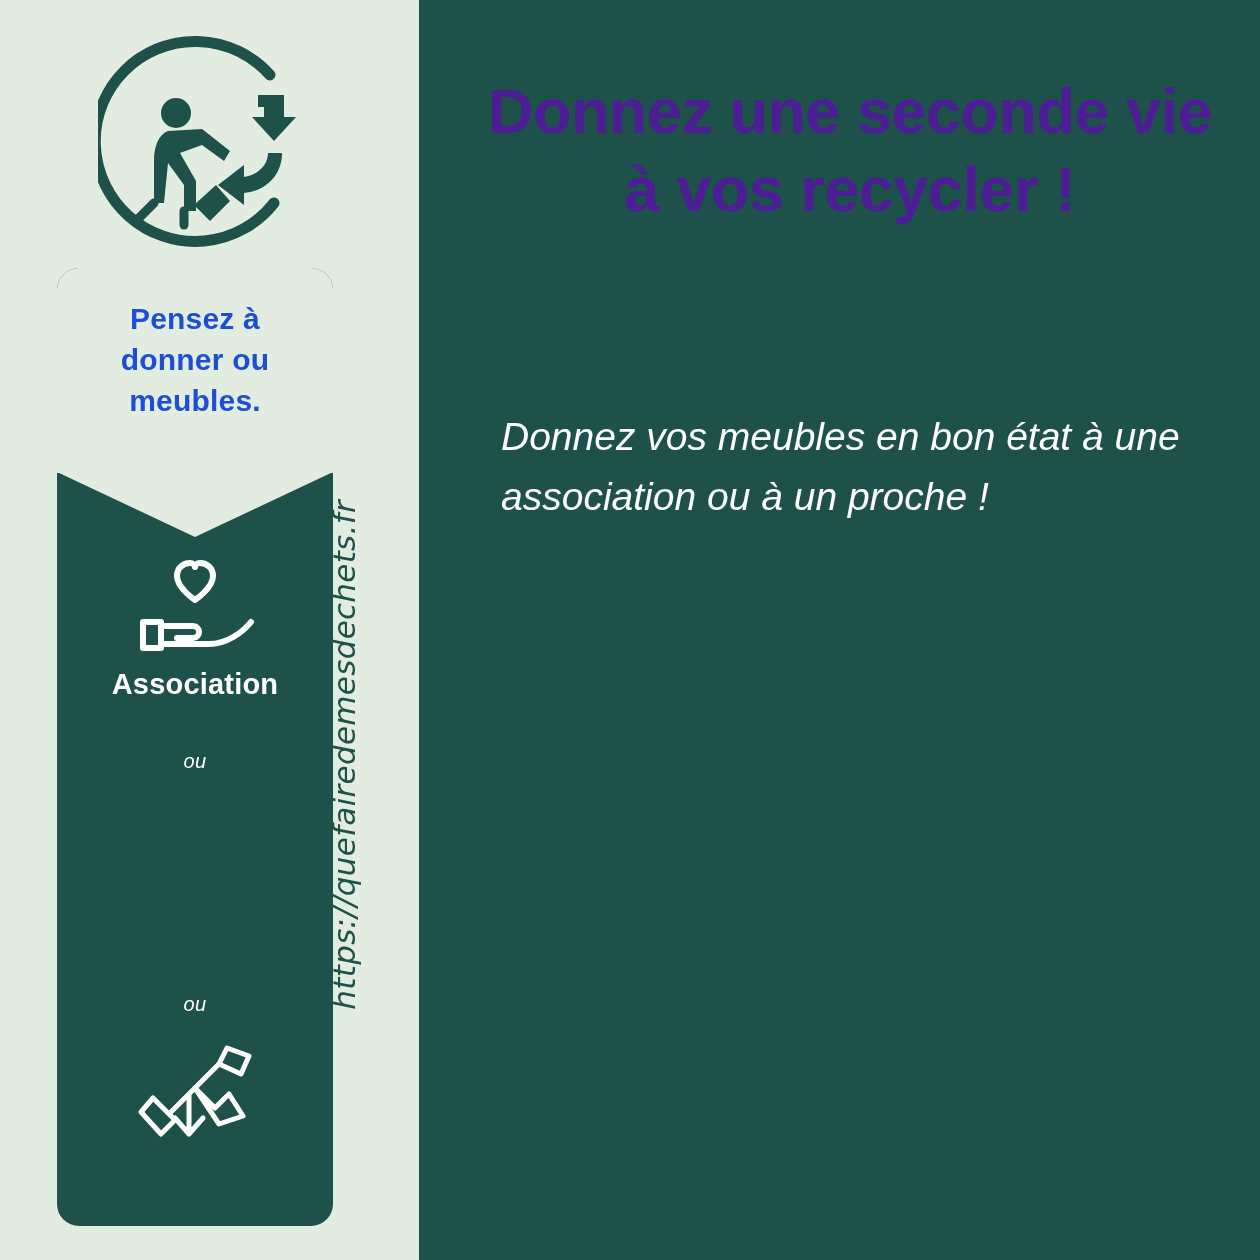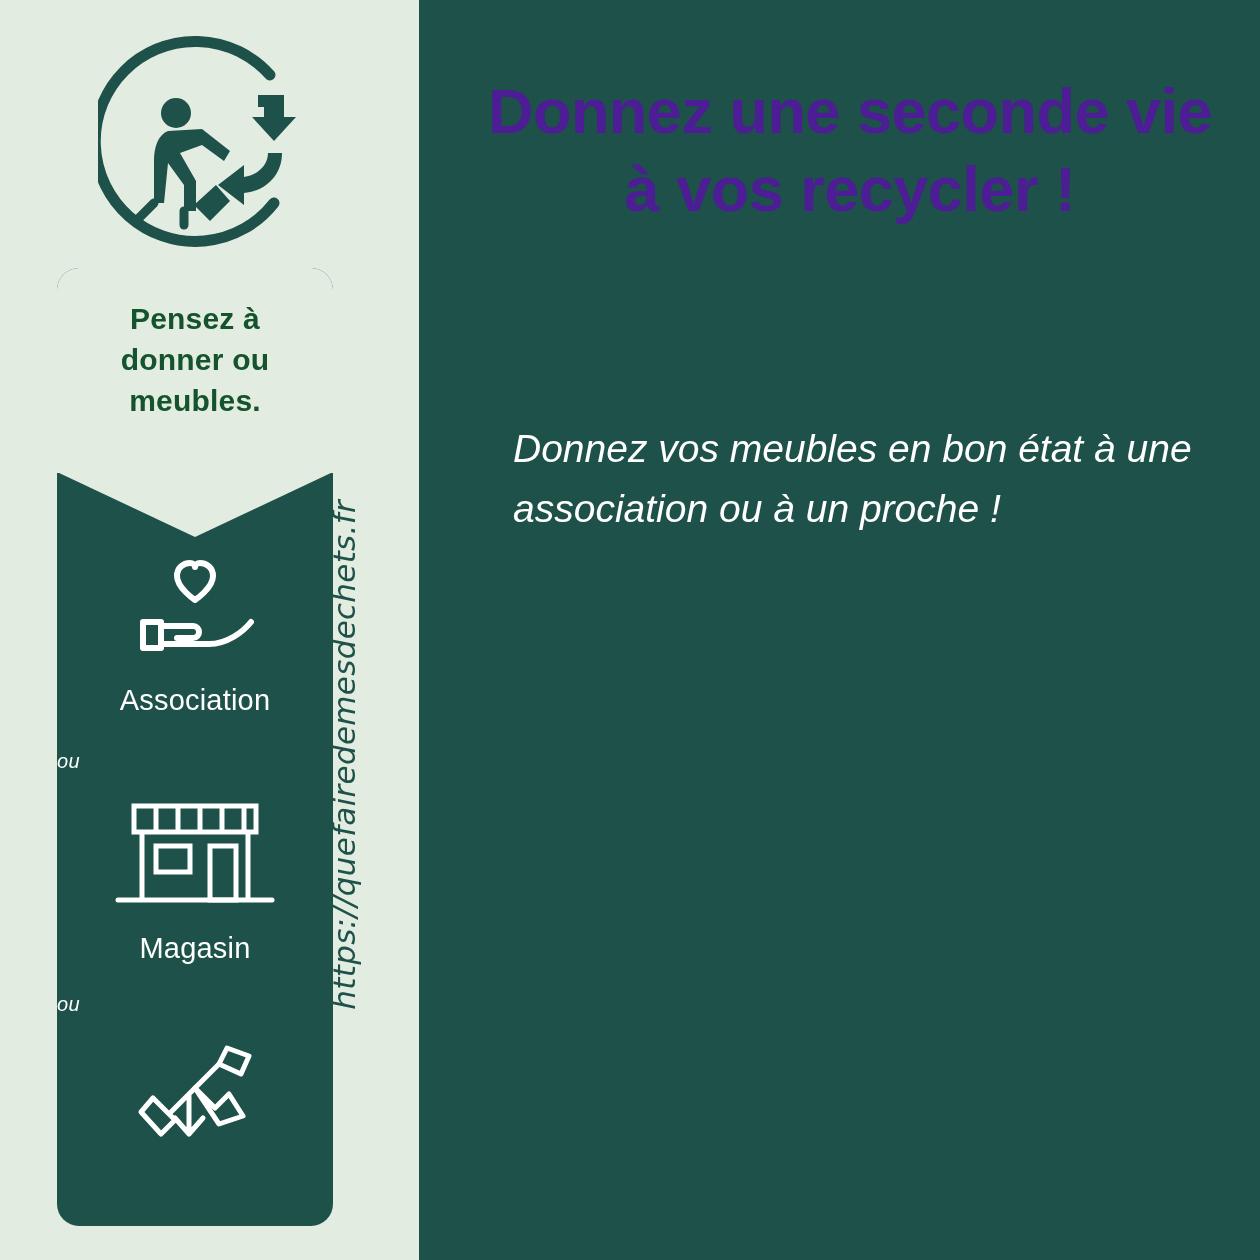--- a/index.html
+++ b/index.html
@@ -65,21 +65,21 @@
     height: 205px;
     background: #e3ece0;
     border-radius: 22px 22px 0 0;
   }
   .callout-inner {
     position: absolute;
     left: 0;
     top: 30px;
     width: 276px;
     text-align: center;
-    color: #14532d;
+    color: #1d4ed8;
     font-weight: bold;
     font-size: 30px;
     line-height: 41px;
     letter-spacing: 0.2px;
   }
   .callout-arrow {
     position: absolute;
     left: 57px;
     top: 472px;
     width: 0;
@@ -96,29 +96,30 @@
     left: 57px;
     text-align: center;
     color: #ffffff;
   }
   .step-icon {
     display: block;
     margin: 0 auto;
   }
   .step-label {
     display: block;
-    margin-top: 16px;
+    margin-top: 0;
     font-size: 29px;
-    font-weight: normal;
+    font-weight: bold;
     letter-spacing: 0.2px;
   }
   .ou {
     position: absolute;
     width: 276px;
     left: 57px;
+    text-align: center;
     color: #ffffff;
     font-size: 20px;
     font-style: italic;
     letter-spacing: 0.5px;
   }
 
   
   .url-vertical {
     position: absolute;
     left: 326px;
@@ -156,21 +157,21 @@
   .section-title {
     font-size: 40px;
     font-weight: bold;
     letter-spacing: 0.1px;
     margin: 0 0 36px 0;
   }
   .section-body {
     font-size: 39px;
     font-style: italic;
     line-height: 60px;
-    margin: 12px;
+    margin: 0;
     max-width: 700px;
   }
   #section-don { top: 407px; }
   #section-recyclage { top: 812px; }
 </style>
 </head>
 <body>
 
 <div class="poster">
 
@@ -213,33 +214,20 @@
         <path d="M12,70 L12,96 L30,96 L30,70 Z" fill="none" stroke="#ffffff" stroke-width="6" stroke-linejoin="round"></path>
         <path d="M30,74 L62,74 C70,74 70,86 62,86 L46,86" fill="none" stroke="#ffffff" stroke-width="6" stroke-linecap="round" stroke-linejoin="round"></path>
         <path d="M30,92 L78,92 C96,92 112,80 120,70" fill="none" stroke="#ffffff" stroke-width="6" stroke-linecap="round" stroke-linejoin="round"></path>
       </svg>
     </span>
     <span class="step-label">Association</span>
   </div>
 
   <div class="ou" style="top:750px;">ou</div>
 
-  <div class="step" id="step-magasin" style="top:800px;">
-    <span class="step-icon">
-      <svg width="170" height="112" viewBox="0 0 170 112" xmlns="http://www.w3.org/2000/svg">
-        <rect x="24" y="6" width="122" height="26" fill="none" stroke="#ffffff" stroke-width="5"></rect>
-        <path d="M46,6 L46,32 M68,6 L68,32 M90,6 L90,32 M112,6 L112,32 M134,6 L134,32" stroke="#ffffff" stroke-width="5"></path>
-        <path d="M32,32 L32,100 M138,32 L138,100" stroke="#ffffff" stroke-width="5"></path>
-        <rect x="46" y="46" width="34" height="26" fill="none" stroke="#ffffff" stroke-width="5"></rect>
-        <rect x="100" y="46" width="26" height="54" fill="none" stroke="#ffffff" stroke-width="5"></rect>
-        <path d="M8,100 L162,100" stroke="#ffffff" stroke-width="5" stroke-linecap="round"></path>
-      </svg>
-    </span>
-    <span class="step-label">Magasin</span>
-  </div>
 
   <div class="ou" style="top:993px;">ou</div>
 
   <div class="step" id="step-dechetterie" style="top:1038px;">
     <span class="step-icon">
       <svg width="128" height="112" viewBox="0 0 128 112" xmlns="http://www.w3.org/2000/svg">
         <path d="M96,10 L118,18 L110,36 L88,26 Z" fill="none" stroke="#ffffff" stroke-width="5" stroke-linejoin="round"></path>
         <path d="M88,26 L64,50" stroke="#ffffff" stroke-width="5" stroke-linecap="round"></path>
         <path d="M64,50 L40,74" stroke="#ffffff" stroke-width="5" stroke-linecap="round"></path>
         <path d="M22,60 L44,82 L30,96 L10,74 Z" fill="none" stroke="#ffffff" stroke-width="5" stroke-linejoin="round"></path>

